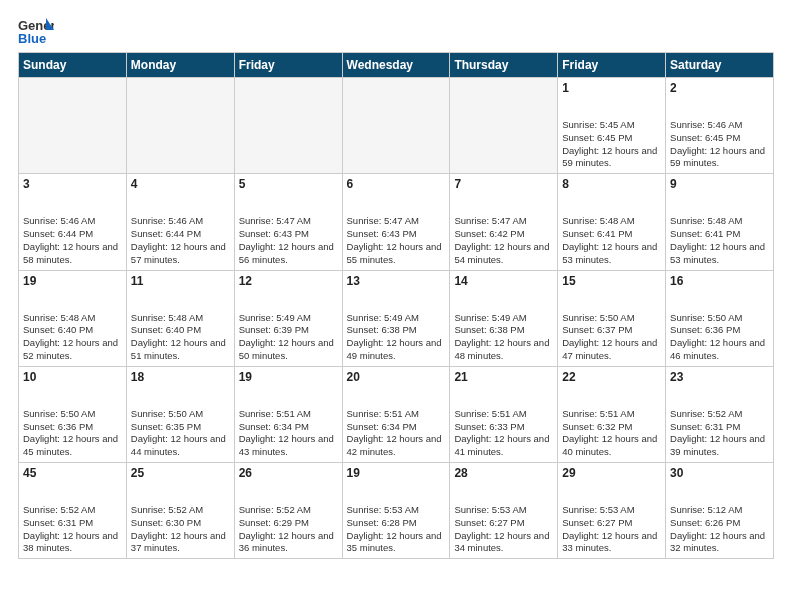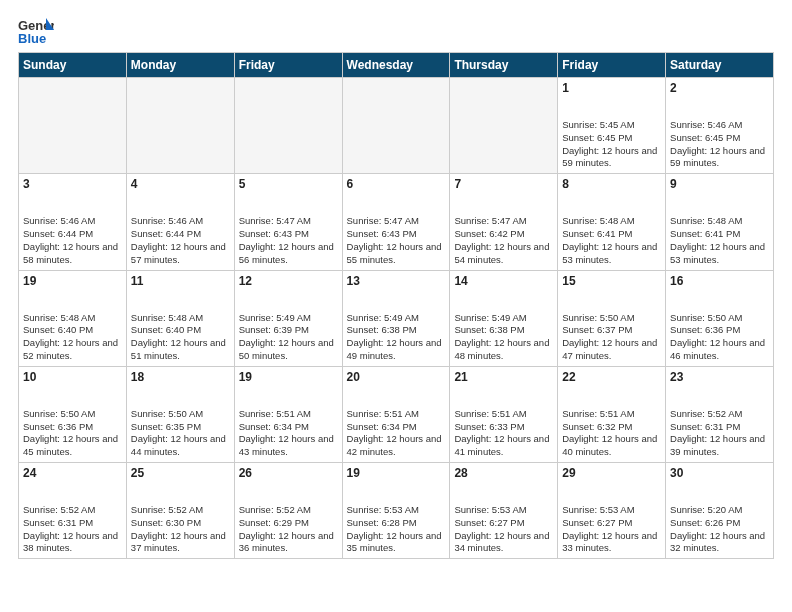--- a/index.html
+++ b/index.html
@@ -284,21 +284,21 @@
           <td>
             <span class="day-num">23</span>
             <div class="day-detail">Sunrise: 5:52 AM
 Sunset: 6:31 PM
 Daylight: 12 hours
 and 39 minutes.</div>
           </td>
         </tr>
         <tr>
           <td>
-            <span class="day-num">24</span>
+            <span class="day-num">45</span>
             <div class="day-detail">Sunrise: 5:52 AM
 Sunset: 6:31 PM
 Daylight: 12 hours
 and 38 minutes.</div>
           </td>
           <td>
             <span class="day-num">25</span>
             <div class="day-detail">Sunrise: 5:52 AM
 Sunset: 6:30 PM
 Daylight: 12 hours
@@ -327,21 +327,21 @@
           </td>
           <td>
             <span class="day-num">29</span>
             <div class="day-detail">Sunrise: 5:53 AM
 Sunset: 6:27 PM
 Daylight: 12 hours
 and 33 minutes.</div>
           </td>
           <td>
             <span class="day-num">30</span>
-            <div class="day-detail">Sunrise: 5:20 AM
+            <div class="day-detail">Sunrise: 5:12 AM
 Sunset: 6:26 PM
 Daylight: 12 hours
 and 32 minutes.</div>
           </td>
         </tr>
       </tbody>
   </table>
 </div>
 
 </body></html>

